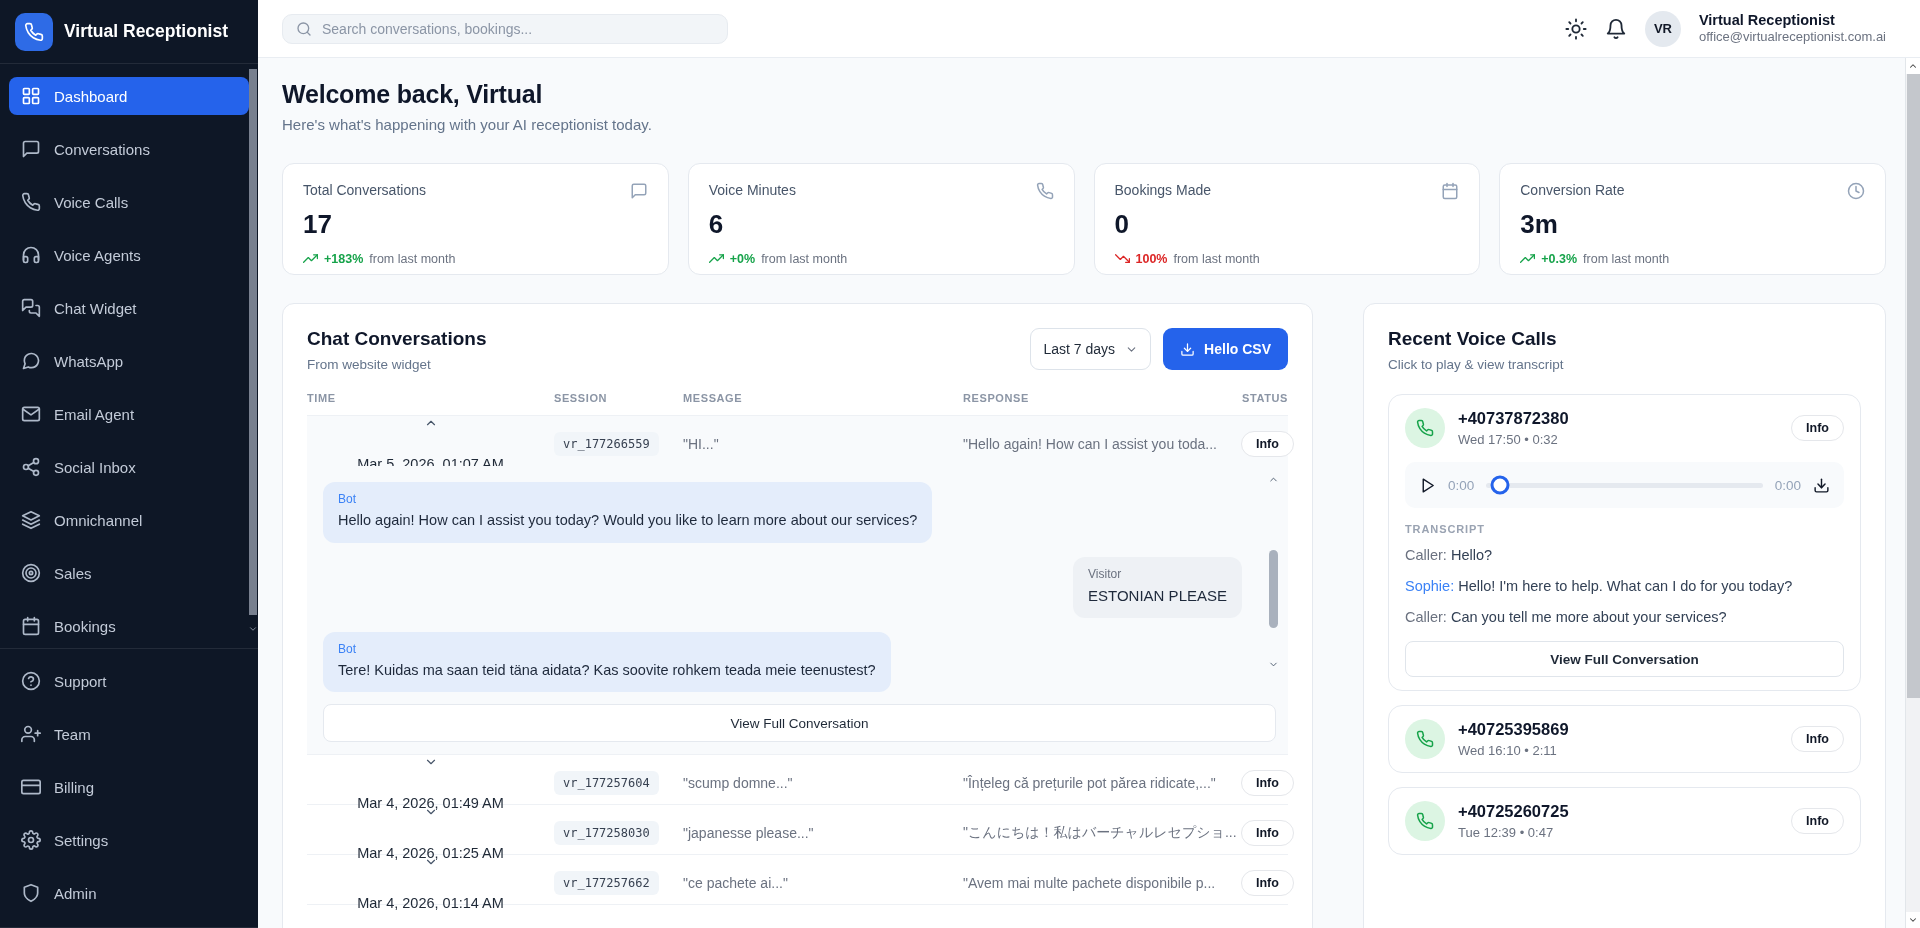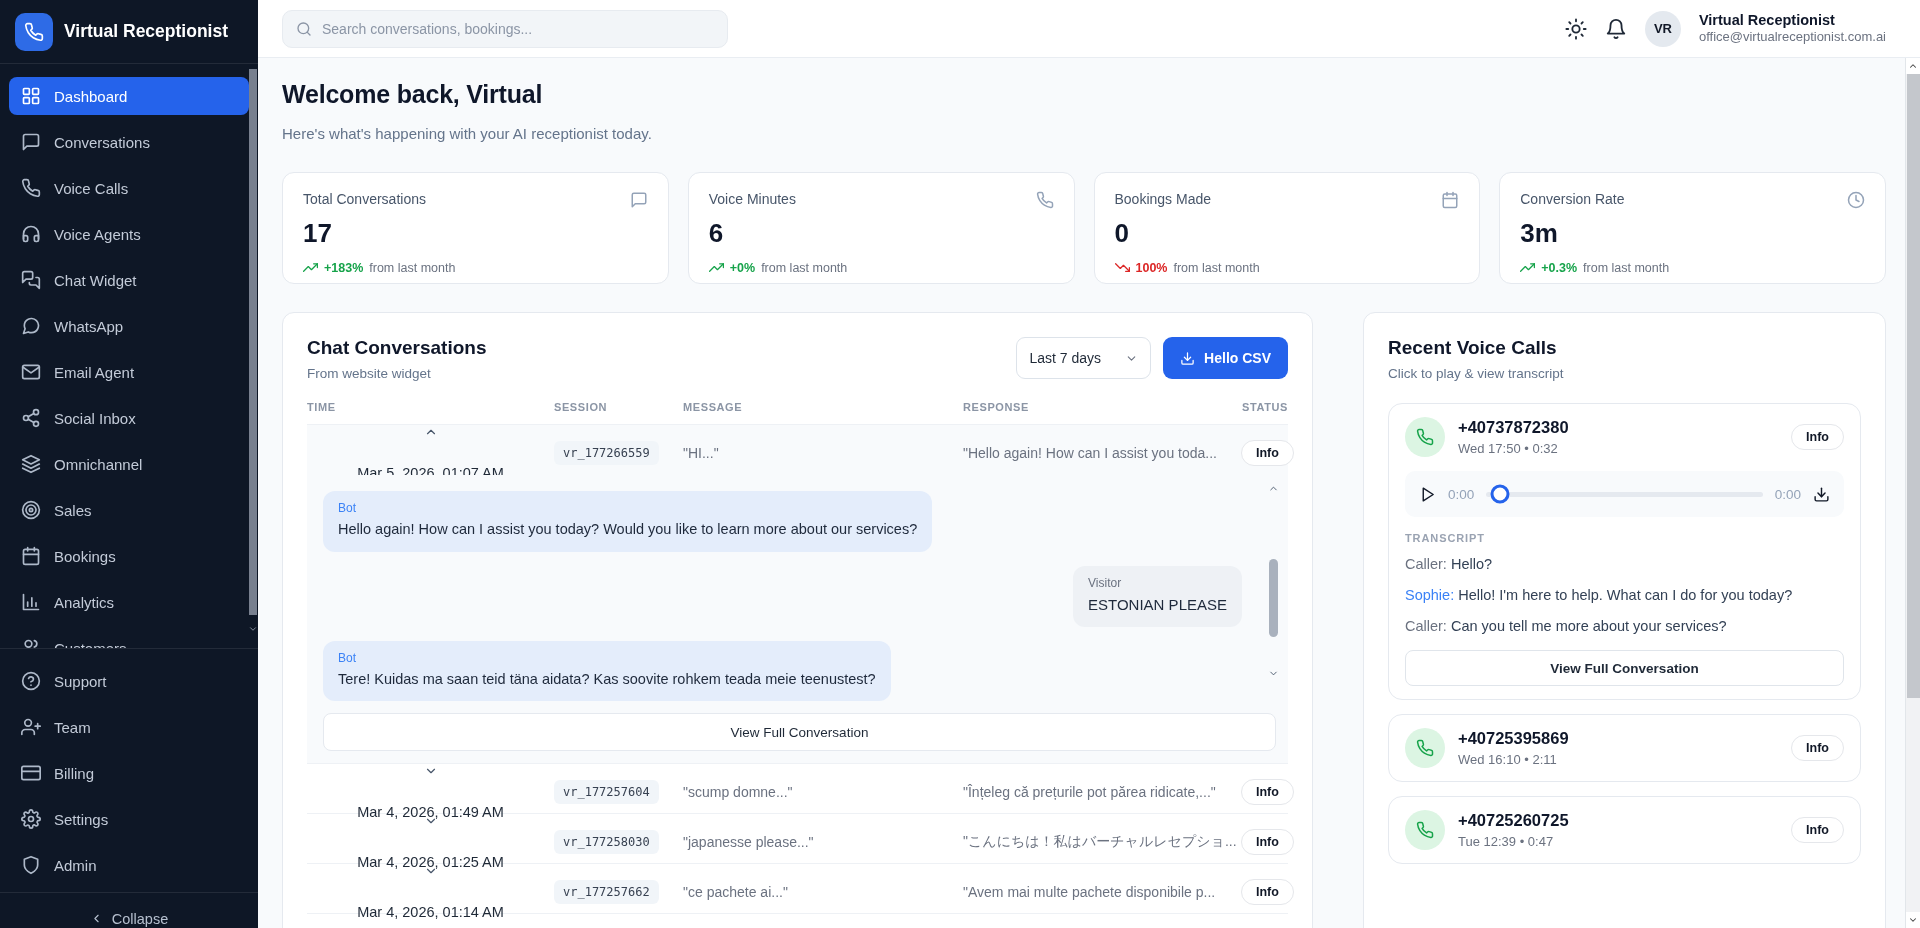--- a/index.html
+++ b/index.html
@@ -8,47 +8,47 @@
   svg { fill:none; stroke:currentColor; stroke-width:2; stroke-linecap:round; stroke-linejoin:round; display:block; }
 
   .app { display:flex; width:1920px; height:928px; }
 
   
   .sidebar { width:258px; background:#0e1726; color:#cbd5e1; display:flex; flex-direction:column; position:relative; flex:none; }
   .sb-header { height:64px; display:flex; align-items:center; gap:11px; padding:0 15px; border-bottom:1px solid rgba(255,255,255,.09); flex:none; }
   .logo-badge { width:38px; height:38px; border-radius:10px; background:#2e6be6; color:#fff; display:flex; align-items:center; justify-content:center; flex:none; }
   .brand { font-size:17.5px; font-weight:700; color:#fff; white-space:nowrap; }
   .sb-nav { padding:13px 9px 0 9px; height:584px; overflow:hidden; flex:none; }
-  .sb-item { height:38px; margin-bottom:8px; display:flex; align-items:center; gap:13px; padding:0 12px; border-radius:8px; font-size:15px; color:#c3cbd8; cursor:pointer; }
+  .sb-item { height:38px; margin-bottom:15px; display:flex; align-items:center; gap:13px; padding:0 12px; border-radius:8px; font-size:15px; color:#c3cbd8; cursor:pointer; }
   .sb-item .nav-ic { width:20px; height:20px; flex:none; color:#aeb9c9; }
   .sb-item.active { background:#2563eb; color:#fff; }
   .sb-item.active .nav-ic { color:#fff; }
   .sb-divider { border-top:1px solid rgba(255,255,255,.09); }
   .sb-secondary { padding:13px 9px 0 9px; flex:none;text-align:right; }
   .sb-collapse { margin-top:auto; border-top:1px solid rgba(255,255,255,.09); height:52px; display:flex; align-items:center; justify-content:center; gap:9px; font-size:14.5px; color:#b6c0cf; cursor:pointer; flex:none; }
   .sb-scrollbar { position:absolute; top:64px; right:0; width:10px; height:584px; }
   .sb-thumb { position:absolute; top:5px; right:1px; width:8px; height:546px; background:#78808f; }
   .sb-scroll-arrow { position:absolute; right:0; top:560px; width:10px; color:#9aa3b2; }
 
   
   .main { flex:1; display:flex; flex-direction:column; position:relative; min-width:0; }
   .topbar { height:58px; background:#fff; border-bottom:1px solid #e9edf2; display:flex; align-items:center; padding:0 34px 0 24px; flex:none; }
-  .search-box { width:446px; height:38px; background:#f2f5f8; border:1px solid #e7ebf0; border-radius:10px; display:flex; align-items:center; gap:10px; padding:0 13px; color:#8b95a5; }
+  .search-box { width:446px; height:30px; background:#f2f5f8; border:1px solid #e7ebf0; border-radius:10px; display:flex; align-items:center; gap:10px; padding:0 13px; color:#8b95a5; }
   .search-box input { border:none; outline:none; background:transparent; font-family:inherit; font-size:14px; color:#334155; width:100%; }
   .search-box input::placeholder { color:#8b95a5; }
   .tb-right { margin-left:auto; display:flex; align-items:center; gap:18px; }
   .tb-iconbtn { width:22px; height:22px; color:#1f2937; cursor:pointer; }
   .avatar { width:36px; height:36px; border-radius:50%; background:#e4e9ef; color:#111827; font-size:13px; font-weight:700; display:flex; align-items:center; justify-content:center; }
   .tb-user { line-height:1.25; }
   .tb-name { font-size:14.5px; font-weight:700; color:#0f172a; }
   .tb-email { font-size:13px; color:#6b7280; }
 
   .content { flex:1; padding:22px 34px 0 24px; overflow:hidden; }
   .welcome-title { font-size:25px; font-weight:800; color:#0f172a; letter-spacing:-.2px; }
-  .welcome-sub { margin-top:16px; font-size:15px; color:#64748b; }
+  .welcome-sub { margin-top:7px; font-size:15px; color:#64748b; }
 
   
   .stats-row { margin-top:30px; display:grid; grid-template-columns:repeat(4,1fr); gap:19px; }
   .stat-card { background:#fff; border:1px solid #e5e9ef; border-radius:12px; padding:18px 20px; height:112px; }
   .stat-top { display:flex; align-items:flex-start; }
   .stat-label { font-size:14px; color:#475569; font-weight:500; }
   .stat-ic { margin-left:auto; width:18px; height:18px; color:#94a3b8; stroke-width:1.8; }
   .stat-value { margin-top:9px; font-size:26px; font-weight:800; color:#0f172a; }
   .stat-trend { margin-top:11px; display:flex; align-items:center; gap:6px; font-size:12.5px; }
   .trend-ic { width:15px; height:15px; }
@@ -58,21 +58,21 @@
 
   .bottom-row { margin-top:28px; display:flex; gap:50px; align-items:flex-start; }
   .panel { background:#fff; border:1px solid #e5e9ef; border-radius:12px; padding:24px; }
   .panel-title { font-size:19px; font-weight:800; color:#0f172a; }
   .panel-sub { margin-top:7px; font-size:13.5px; color:#64748b; }
 
   
   .chat-card { width:1031px; height:980px; flex:none; }
   .chat-head { display:flex; align-items:flex-start; }
   .chat-controls { margin-left:auto; display:flex; gap:12px; }
-  .select-box { height:42px; min-width:110px; background:#fff; border:1px solid #dde3ea; border-radius:9px; display:flex; align-items:center; gap:24px; padding:0 12px; font-size:14px; color:#1f2937; cursor:pointer; }
+  .select-box { height:42px; min-width:110px; background:#fff; border:1px solid #dde3ea; border-radius:9px; display:flex; align-items:center; gap:10px; padding:0 12px; font-size:14px; color:#1f2937; cursor:pointer; }
   .select-box .chev { width:13px; height:13px; color:#6b7280; }
   .btn-primary { height:42px; background:#2563eb; color:#fff; border:none; border-radius:9px; font-family:inherit; font-size:14px; font-weight:600; display:flex; align-items:center; gap:9px; padding:0 17px; cursor:pointer; }
   .btn-primary .dl { width:15px; height:15px; }
 
   .tbl-head { margin-top:20px; display:grid; grid-template-columns:247px 129px 280px 278px 1fr; padding-bottom:11px; border-bottom:1px solid #eef1f5; font-size:11px; font-weight:700; letter-spacing:.6px; color:#8b95a5; }
   .tbl-head .th-status { text-align:right; }
   .trow { display:grid; grid-template-columns:247px 129px 280px 278px 1fr; align-items:center; height:50px; border-bottom:1px solid #eef1f5; }
   .trow.shaded { background:#f8fafc; border-bottom:none; }
   .cell-time { display:flex; align-items:center; gap:26px; font-size:14.5px; color:#1f2937;flex-direction:column; }
   .row-chev { width:14px; height:14px; color:#475569; flex:none; cursor:pointer; }

